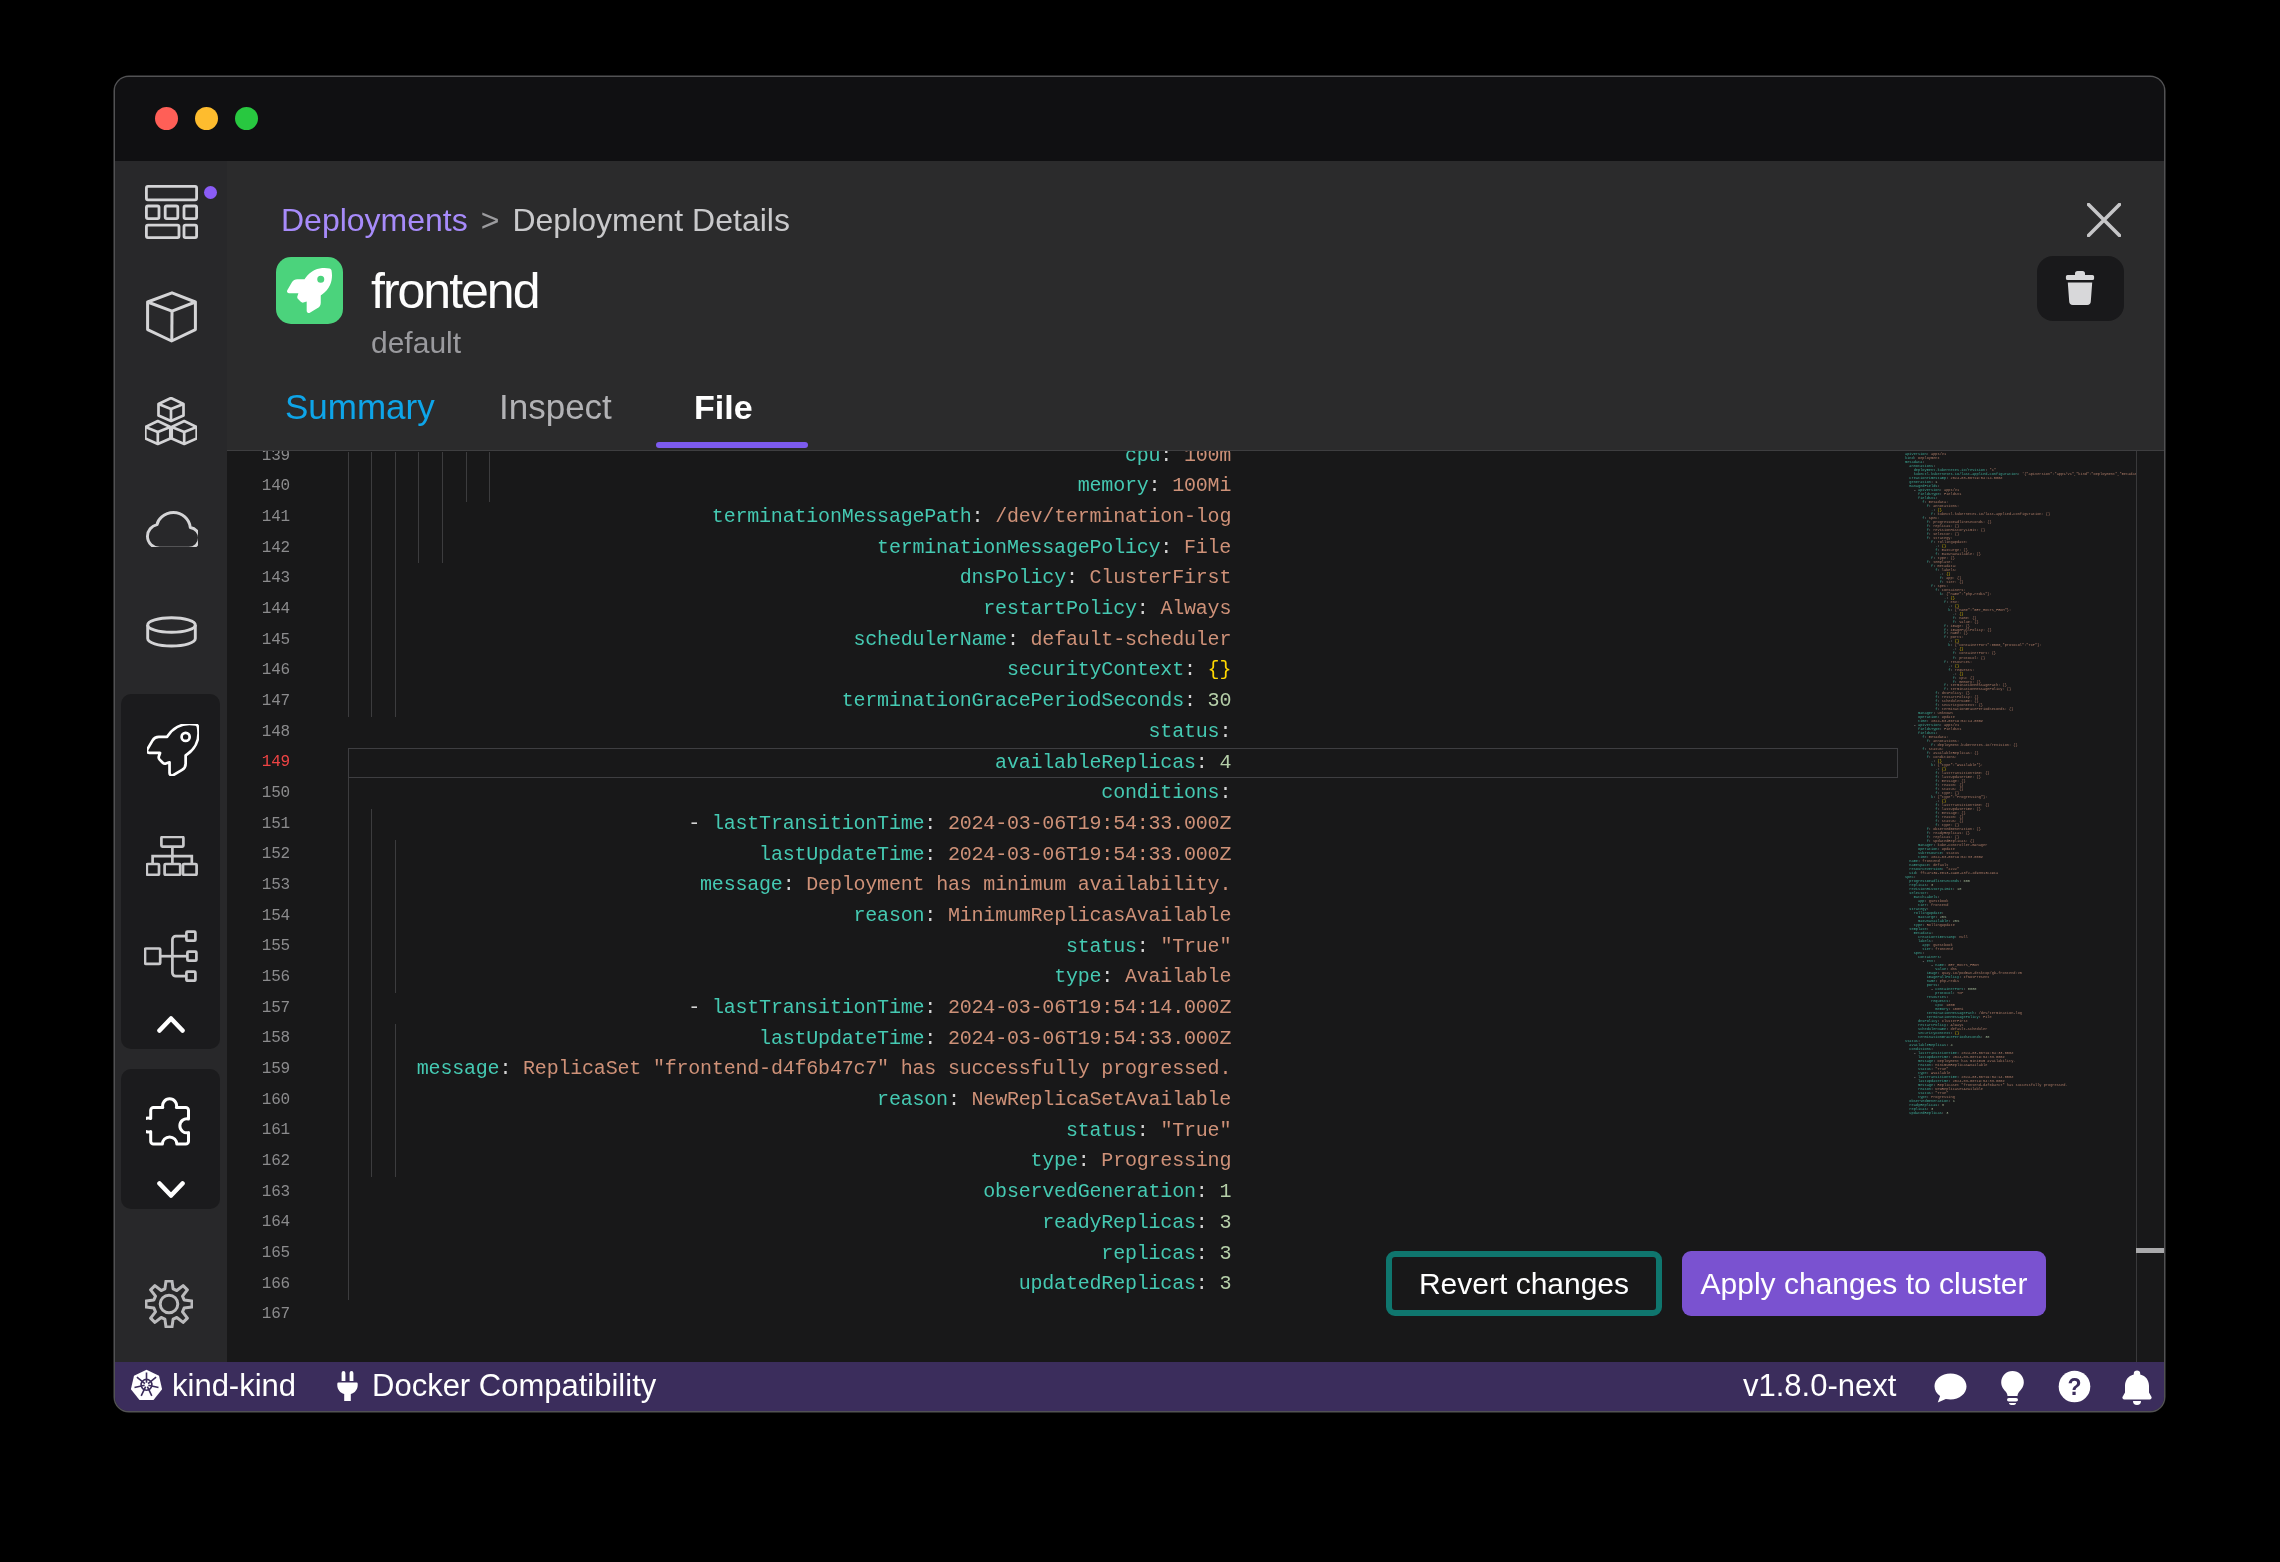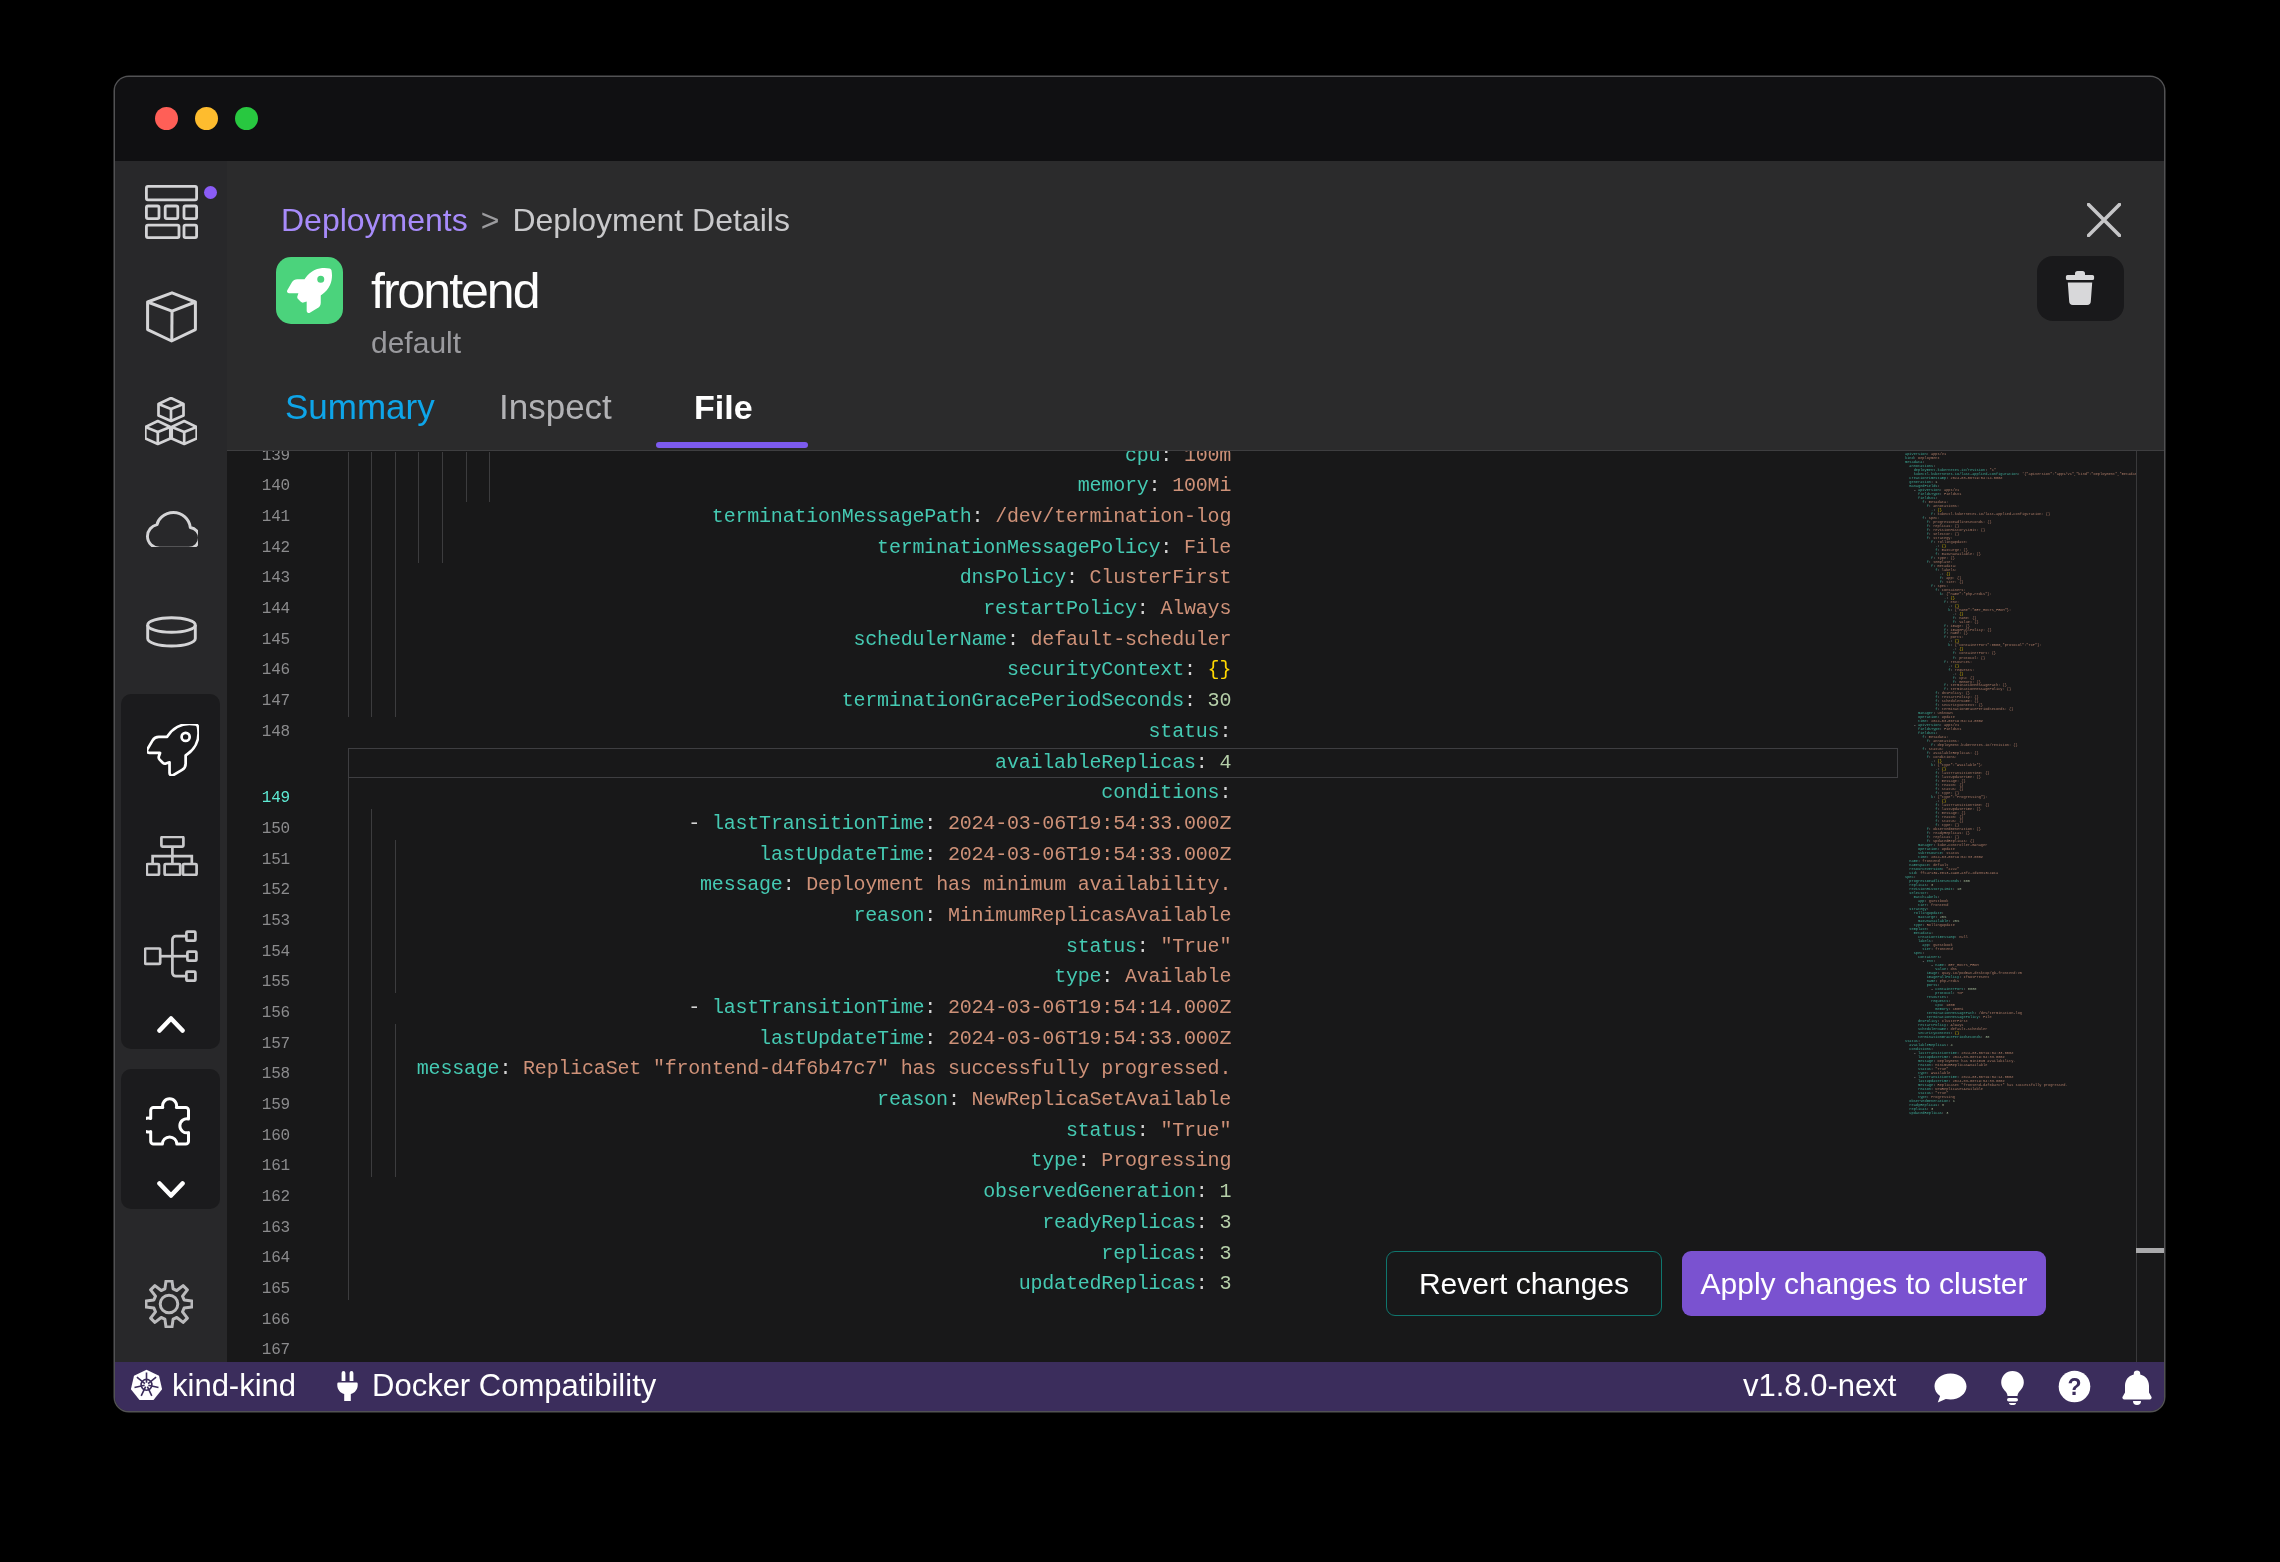--- a/index.html
+++ b/index.html
@@ -15,21 +15,21 @@
   background:#2b2b2c; }
 #editor { position:absolute; left:112px; top:373px; width:1937px; height:912px;
   background:#181819; border-top:1px solid #3e3e40; overflow:hidden; }
 #statusbar { position:absolute; left:0; top:1285px; width:100%; height:49px;
   background:#3b2d5c; color:#fff; }
 pre { font-family:"Liberation Mono",monospace; }
 #gutter { position:absolute; left:19px; top:-10.350000000000023px; width:44px;
   text-align:right; font-family:"Liberation Mono",monospace; font-size:16px; line-height:30.68px;
   letter-spacing:-0.2px; color:#8b8b8d; }
 #gutter span { display:block; height:30.68px; }
-#gutter .hl { color:#5eead4;margin-top:36px; }
+#gutter .hl { color:#ef4444; }
 #code { position:absolute; left:119.0px; top:-10.350000000000023px;
   font-size:20px; line-height:30.68px; letter-spacing:-0.2px; color:#d4d4d4; white-space:pre;text-align:right; }
 i { font-style:normal; }
 .k { color:#45c9b2; } .p { color:#d4d4d4; } .s { color:#ce9178; }
 .n { color:#b5cea8; } .b { color:#ffd700; }
 .guide { position:absolute; width:1px; background:#3c3c3e; }
 #activeline { position:absolute; left:121px; top:296.5px;
   width:1550px; height:30.7px; border:1.6px solid #3e3e41; }
 #minimap { position:absolute; left:1678px; top:1px; width:231px; height:800px;
   overflow:hidden; }
@@ -383,21 +383,21 @@
       <i class="k">reason</i><i class="p">:</i> <i class="s">NewReplicaSetAvailable</i>
       <i class="k">status</i><i class="p">:</i> <i class="s">"True"</i>
       <i class="k">type</i><i class="p">:</i> <i class="s">Progressing</i>
   <i class="k">observedGeneration</i><i class="p">:</i> <i class="n">1</i>
   <i class="k">readyReplicas</i><i class="p">:</i> <i class="n">3</i>
   <i class="k">replicas</i><i class="p">:</i> <i class="n">3</i>
   <i class="k">updatedReplicas</i><i class="p">:</i> <i class="n">3</i></pre>
       </div>
     <div id="scrolllane"></div>
     <div id="cursormark"></div>
-    <div class="btn" style="left:1159px;width:276px;border:1px solid #0f766e;background:transparent">Revert changes</div>
+    <div class="btn" style="left:1159px;width:276px;border:6px solid #0f766e;background:transparent">Revert changes</div>
     <div class="btn" style="left:1455px;width:364px;background:#7a52d0">Apply changes to cluster</div>
   </div>
 
   <div id="statusbar">
 
     <svg style="position:absolute;left:15px;top:7px" width="33" height="33" viewBox="0 0 33 33">
       <path d="M16.5 0.8 L29 6.8 L32.1 20.2 L23.5 31 H9.5 L0.9 20.2 L4 6.8 Z" fill="#ffffff"></path>
       <g stroke="#3b2d5c" stroke-width="1.6" fill="none">
         <circle cx="16.5" cy="15.8" r="5.4"></circle>
         <path d="M16.5 13.8 L16.5 3.5 M18.1 14.6 L26.1 8.1 M18.4 16.2 L28.5 18.5 M17.4 17.6 L21.8 26.9 M15.6 17.6 L11.2 26.9 M14.6 16.2 L4.5 18.5 M14.9 14.6 L6.9 8.1"></path>

